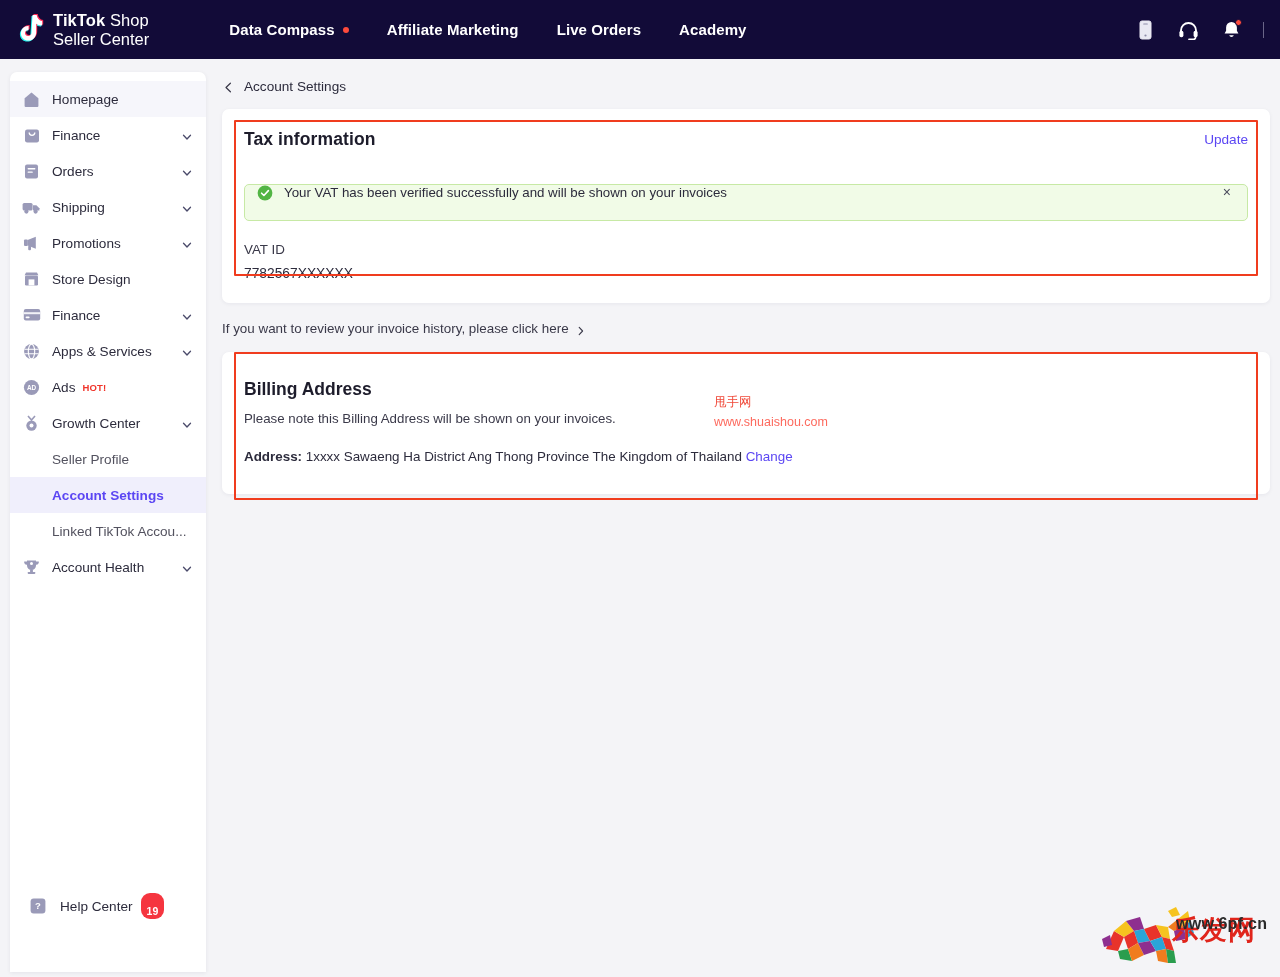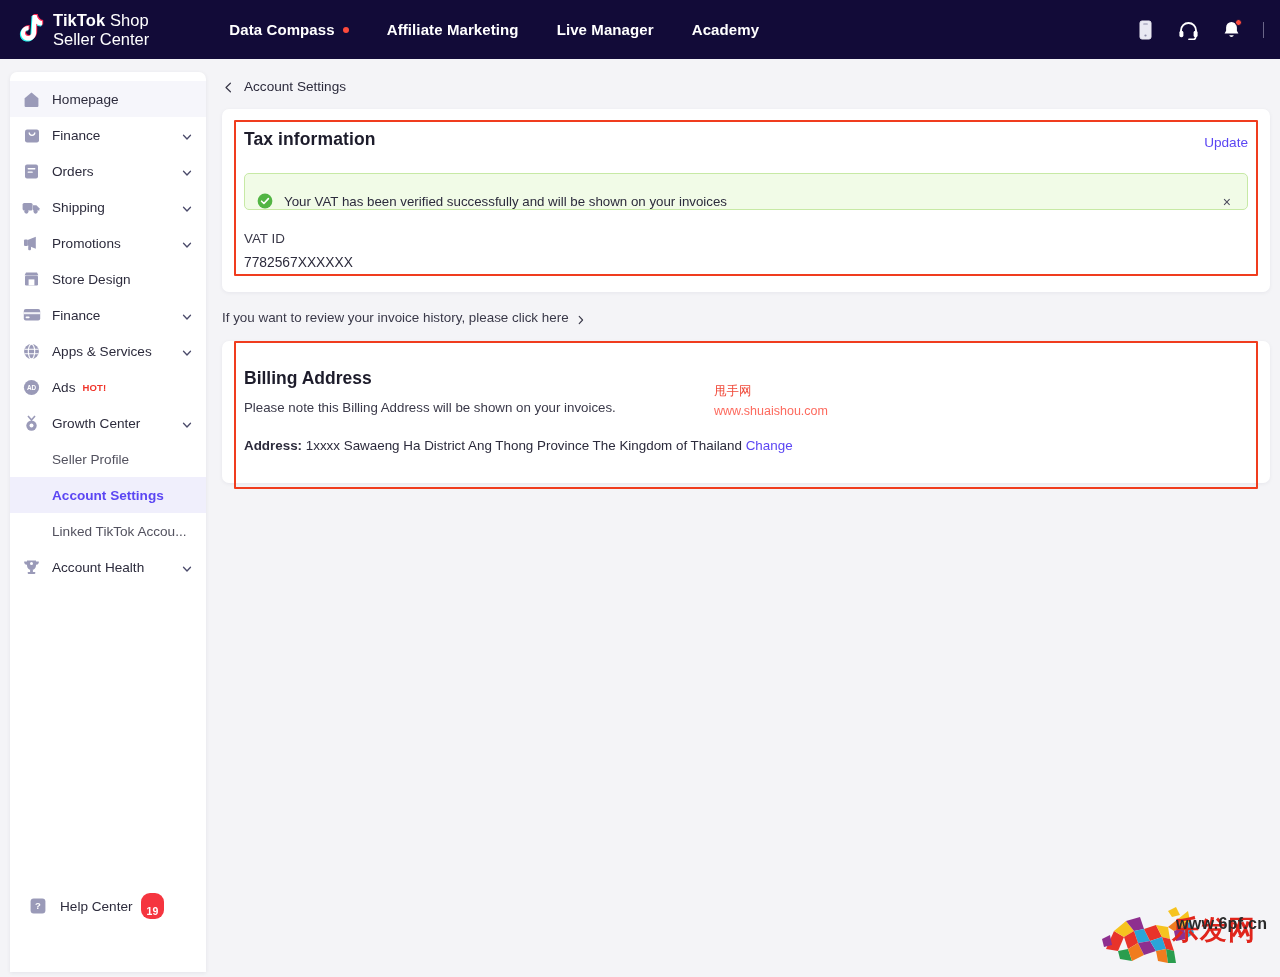--- a/index.html
+++ b/index.html
@@ -112,27 +112,27 @@
     background: #fff; border-radius: 7px;
     box-shadow: 0 1px 4px rgba(20,15,60,.06);
     position: relative;
   }
   .annot {
     position: absolute; border: 2px solid #f03c1e;
     pointer-events: none; border-radius: 1px;
   }
 
   .card-tax { padding: 20px 22px 22px; }
-  .card-head { display: flex; align-items: flex-end; justify-content: space-between; }
+  .card-head { display: flex; align-items: flex-start; justify-content: space-between; }
   .card-title { font-size: 17.5px; font-weight: bold; color: #1d1c2b; letter-spacing: .1px; }
   .update-link { font-size: 13.6px; color: #5b46f3; cursor: pointer; margin-top: 3px; }
 
   .alert {
-    margin-top: 23px; background: #f1fbe7; border: 1px solid #c7e9a5;
-    border-radius: 5px; height: 37px; display: flex; align-items: flex-end;
+    margin-top: 34px; background: #f1fbe7; border: 1px solid #c7e9a5;
+    border-radius: 5px; height: 37px; display: flex; align-items: flex-start;
     padding: 0 14px 0 12px;
   }
   .alert-ico { width: 16px; height: 16px; margin-right: 11px; flex: 0 0 16px; }
   .alert-text { font-size: 13.3px; color: #2c2b3c; flex: 1; }
   .alert-close {
     font-size: 14px; color: #4a4a5c; cursor: pointer;
     padding: 0 2px; line-height: 1;
   }
 
   .field-label { margin-top: 21px; font-size: 13.4px; color: #3a3949; }
@@ -191,21 +191,21 @@
 
   <div class="nav-items">
     <div class="nav-item">
       <span>Data Compass</span>
       <span class="nav-dot"></span>
     </div>
     <div class="nav-item">
       <span>Affiliate Marketing</span>
     </div>
     <div class="nav-item">
-      <span>Live Manager</span>
+      <span>Live Orders</span>
     </div>
     <div class="nav-item">
       <span>Academy</span>
     </div>
   </div>
 
   <div class="nav-right">
     <div class="nav-icon">
       <svg width="13" height="20" viewBox="0 0 13 20">
         <rect x="1" y="1" width="11" height="18" rx="2" fill="#e9e9f2" stroke="#e9e9f2"></rect>

